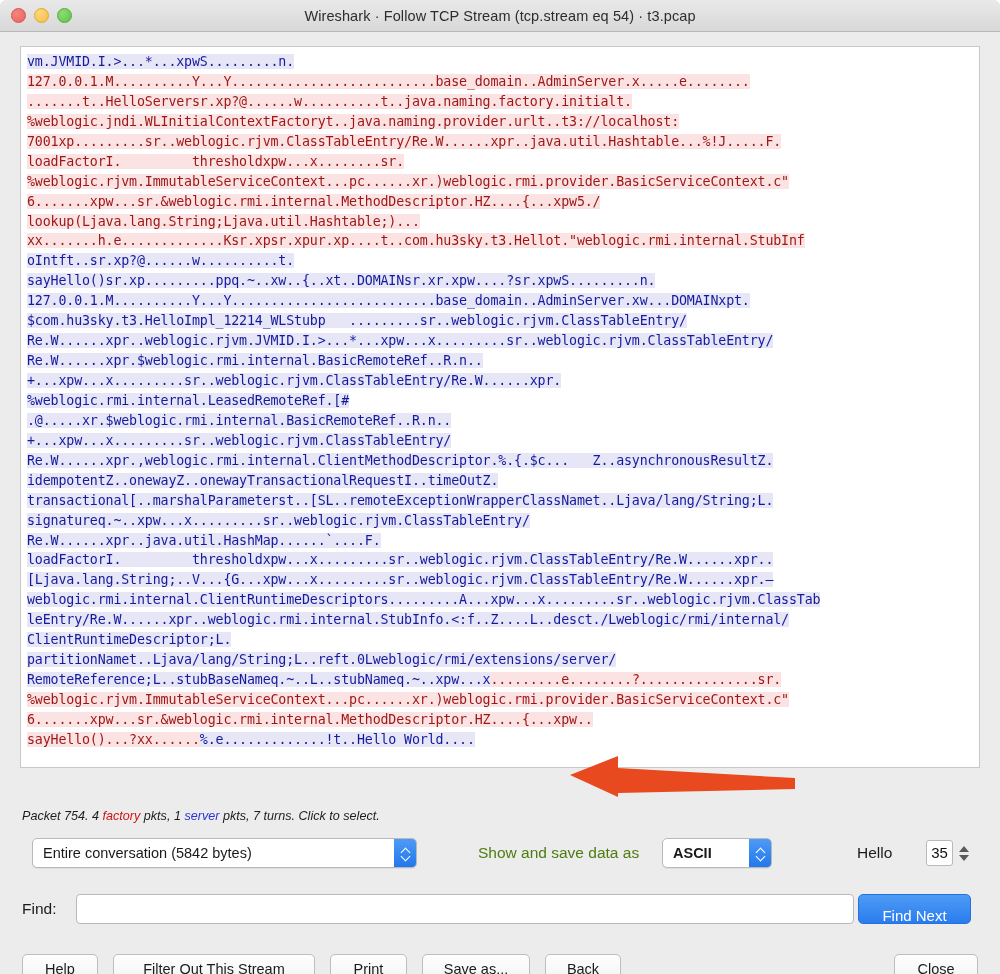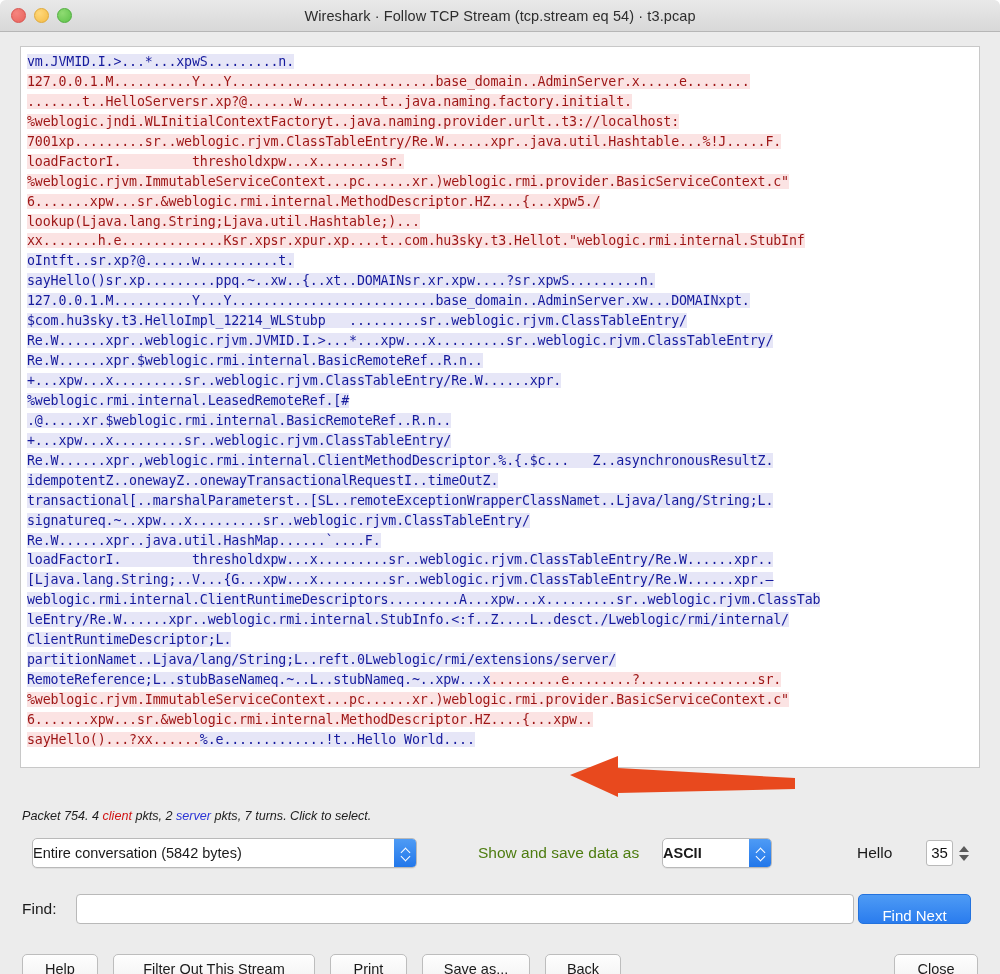--- a/index.html
+++ b/index.html
@@ -128,20 +128,21 @@
     height: 30px;
     background: #ffffff;
     border: 1px solid #b9b9b9;
     border-radius: 5px;
     display: flex;
     align-items: center;
     box-shadow: 0 1px 0 rgba(0,0,0,0.06);
   }
   .combo .combo-label {
     flex: 1;
+    padding-left: 10px;
     font-size: 14.5px;
     color: #1a1a1a;
     white-space: nowrap;
     overflow: hidden;
   }
   .combo .stepper-blue {
     width: 22px;
     height: 28px;
     margin-right: 0px;
     background: linear-gradient(to bottom, #4e9bf5, #2277ea);
@@ -312,21 +313,21 @@
 
     <div class="stream-pane">
       <pre class="stream-text" id="stream-text"><span class="ln"><span class="s hl-s">vm.JVMID.I.&gt;...*...xpwS.........n.</span></span><span class="ln"><span class="c hl-c">127.0.0.1.M..........Y...Y..........................base_domain..AdminServer.x.....e........</span></span><span class="ln"><span class="c hl-c">.......t..HelloServersr.xp?@......w..........t..java.naming.factory.initialt.</span></span><span class="ln"><span class="c hl-c">%weblogic.jndi.WLInitialContextFactoryt..java.naming.provider.urlt..t3://localhost:</span></span><span class="ln"><span class="c hl-c">7001xp.........sr..weblogic.rjvm.ClassTableEntry/Re.W......xpr..java.util.Hashtable...%!J.....F.</span></span><span class="ln"><span class="c hl-c">loadFactorI.         thresholdxpw...x........sr.</span></span><span class="ln"><span class="c hl-c">%weblogic.rjvm.ImmutableServiceContext...pc......xr.)weblogic.rmi.provider.BasicServiceContext.c"</span></span><span class="ln"><span class="c hl-c">6.......xpw...sr.&amp;weblogic.rmi.internal.MethodDescriptor.HZ....{...xpw5./</span></span><span class="ln"><span class="c hl-c">lookup(Ljava.lang.String;Ljava.util.Hashtable;)...</span></span><span class="ln"><span class="c hl-c">xx.......h.e.............Ksr.xpsr.xpur.xp....t..com.hu3sky.t3.Hellot."weblogic.rmi.internal.StubInf</span></span><span class="ln"><span class="s hl-s">oIntft..sr.xp?@......w..........t.</span></span><span class="ln"><span class="s hl-s">sayHello()sr.xp.........ppq.~..xw..{..xt..DOMAINsr.xr.xpw....?sr.xpwS.........n.</span></span><span class="ln"><span class="s hl-s">127.0.0.1.M..........Y...Y..........................base_domain..AdminServer.xw...DOMAINxpt.</span></span><span class="ln"><span class="s hl-s">$com.hu3sky.t3.HelloImpl_12214_WLStubp   .........sr..weblogic.rjvm.ClassTableEntry/</span></span><span class="ln"><span class="s hl-s">Re.W......xpr..weblogic.rjvm.JVMID.I.&gt;...*...xpw...x.........sr..weblogic.rjvm.ClassTableEntry/</span></span><span class="ln"><span class="s hl-s">Re.W......xpr.$weblogic.rmi.internal.BasicRemoteRef..R.n..</span></span><span class="ln"><span class="s hl-s">+...xpw...x.........sr..weblogic.rjvm.ClassTableEntry/Re.W......xpr.</span></span><span class="ln"><span class="s hl-s">%weblogic.rmi.internal.LeasedRemoteRef.[#</span></span><span class="ln"><span class="s hl-s">.@.....xr.$weblogic.rmi.internal.BasicRemoteRef..R.n..</span></span><span class="ln"><span class="s hl-s">+...xpw...x.........sr..weblogic.rjvm.ClassTableEntry/</span></span><span class="ln"><span class="s hl-s">Re.W......xpr.,weblogic.rmi.internal.ClientMethodDescriptor.%.{.$c...   Z..asynchronousResultZ.</span></span><span class="ln"><span class="s hl-s">idempotentZ..onewayZ..onewayTransactionalRequestI..timeOutZ.</span></span><span class="ln"><span class="s hl-s">transactional[..marshalParameterst..[SL..remoteExceptionWrapperClassNamet..Ljava/lang/String;L.</span></span><span class="ln"><span class="s hl-s">signatureq.~..xpw...x.........sr..weblogic.rjvm.ClassTableEntry/</span></span><span class="ln"><span class="s hl-s">Re.W......xpr..java.util.HashMap......`....F.</span></span><span class="ln"><span class="s hl-s">loadFactorI.         thresholdxpw...x.........sr..weblogic.rjvm.ClassTableEntry/Re.W......xpr..</span></span><span class="ln"><span class="s hl-s">[Ljava.lang.String;..V...{G...xpw...x.........sr..weblogic.rjvm.ClassTableEntry/Re.W......xpr.–</span></span><span class="ln"><span class="s hl-s">weblogic.rmi.internal.ClientRuntimeDescriptors.........A...xpw...x.........sr..weblogic.rjvm.ClassTab</span></span><span class="ln"><span class="s hl-s">leEntry/Re.W......xpr..weblogic.rmi.internal.StubInfo.&lt;:f..Z....L..desct./Lweblogic/rmi/internal/</span></span><span class="ln"><span class="s hl-s">ClientRuntimeDescriptor;L.</span></span><span class="ln"><span class="s hl-s">partitionNamet..Ljava/lang/String;L..reft.0Lweblogic/rmi/extensions/server/</span></span><span class="ln"><span class="s hl-s">RemoteReference;L..stubBaseNameq.~..L..stubNameq.~..xpw...x</span><span class="c hl-c">.........e........?...............sr.</span></span><span class="ln"><span class="c hl-c">%weblogic.rjvm.ImmutableServiceContext...pc......xr.)weblogic.rmi.provider.BasicServiceContext.c"</span></span><span class="ln"><span class="c hl-c">6.......xpw...sr.&amp;weblogic.rmi.internal.MethodDescriptor.HZ....{...xpw..</span></span><span class="ln"><span class="c hl-c">sayHello()...?xx......</span><span class="s hl-s">%.e.............!t..Hello World....</span></span></pre>
     </div>
 
     <svg class="arrow-anno" viewBox="0 0 225 42" xmlns="http://www.w3.org/2000/svg">
       <polygon points="0,20 48,1 48,13 225,23 225,34 48,38 48,42" fill="#e8491e"></polygon>
     </svg>
 
     <div class="packet-info">
-      <span>Packet 754. 4 </span><span class="cl">client</span><span> pkts, 2 </span><span class="sv">server</span><span> pkts, 7 turns. Click to select.</span>
+      <span>Packet 754. 4 </span><span class="cl">factory</span><span> pkts, 1 </span><span class="sv">server</span><span> pkts, 7 turns. Click to select.</span>
     </div>
 
     <div class="controls-row">
 
       <div class="combo" id="combo-conversation">
         <span class="combo-label">Entire conversation (5842 bytes)</span>
         <span class="stepper-blue">
           <span class="chev up"></span>
           <span class="chev down"></span>
         </span>

